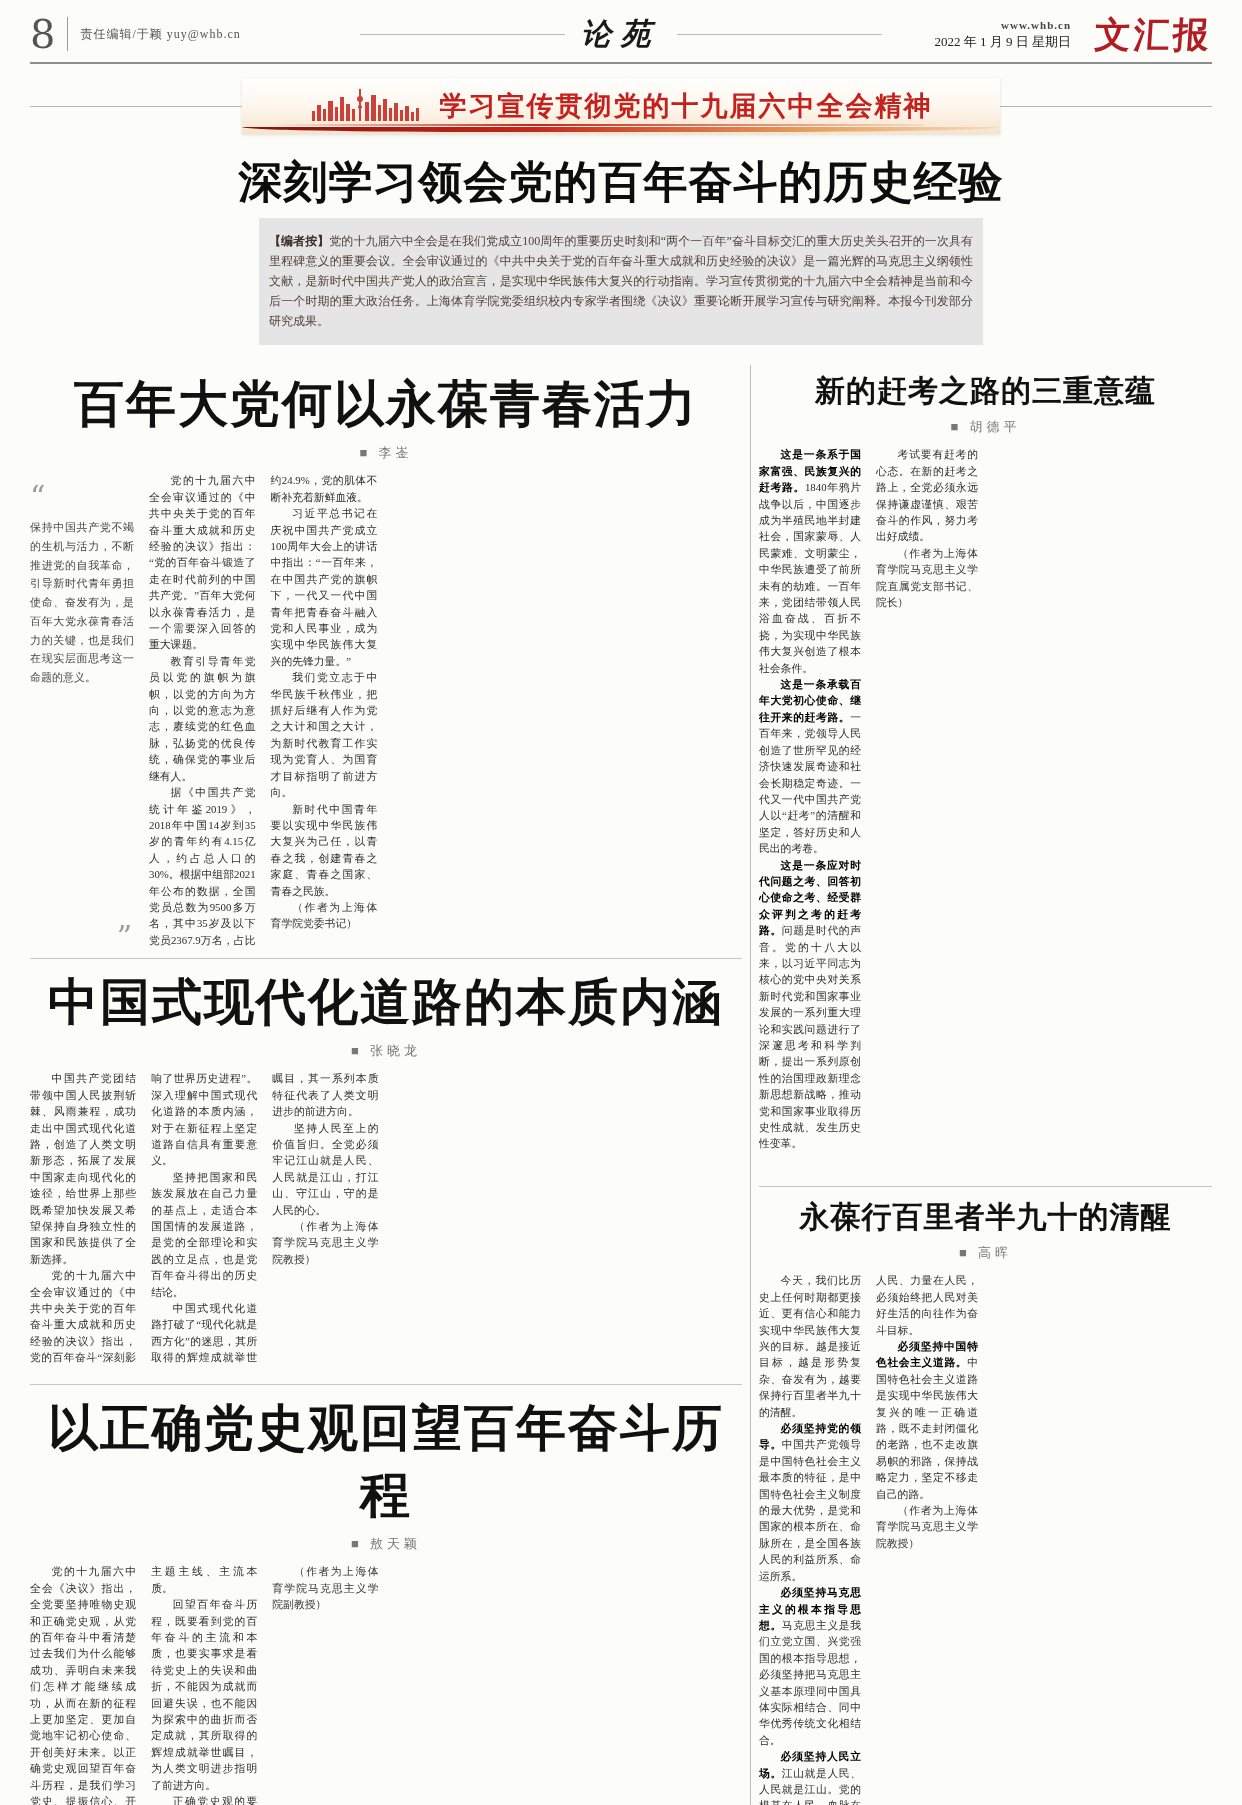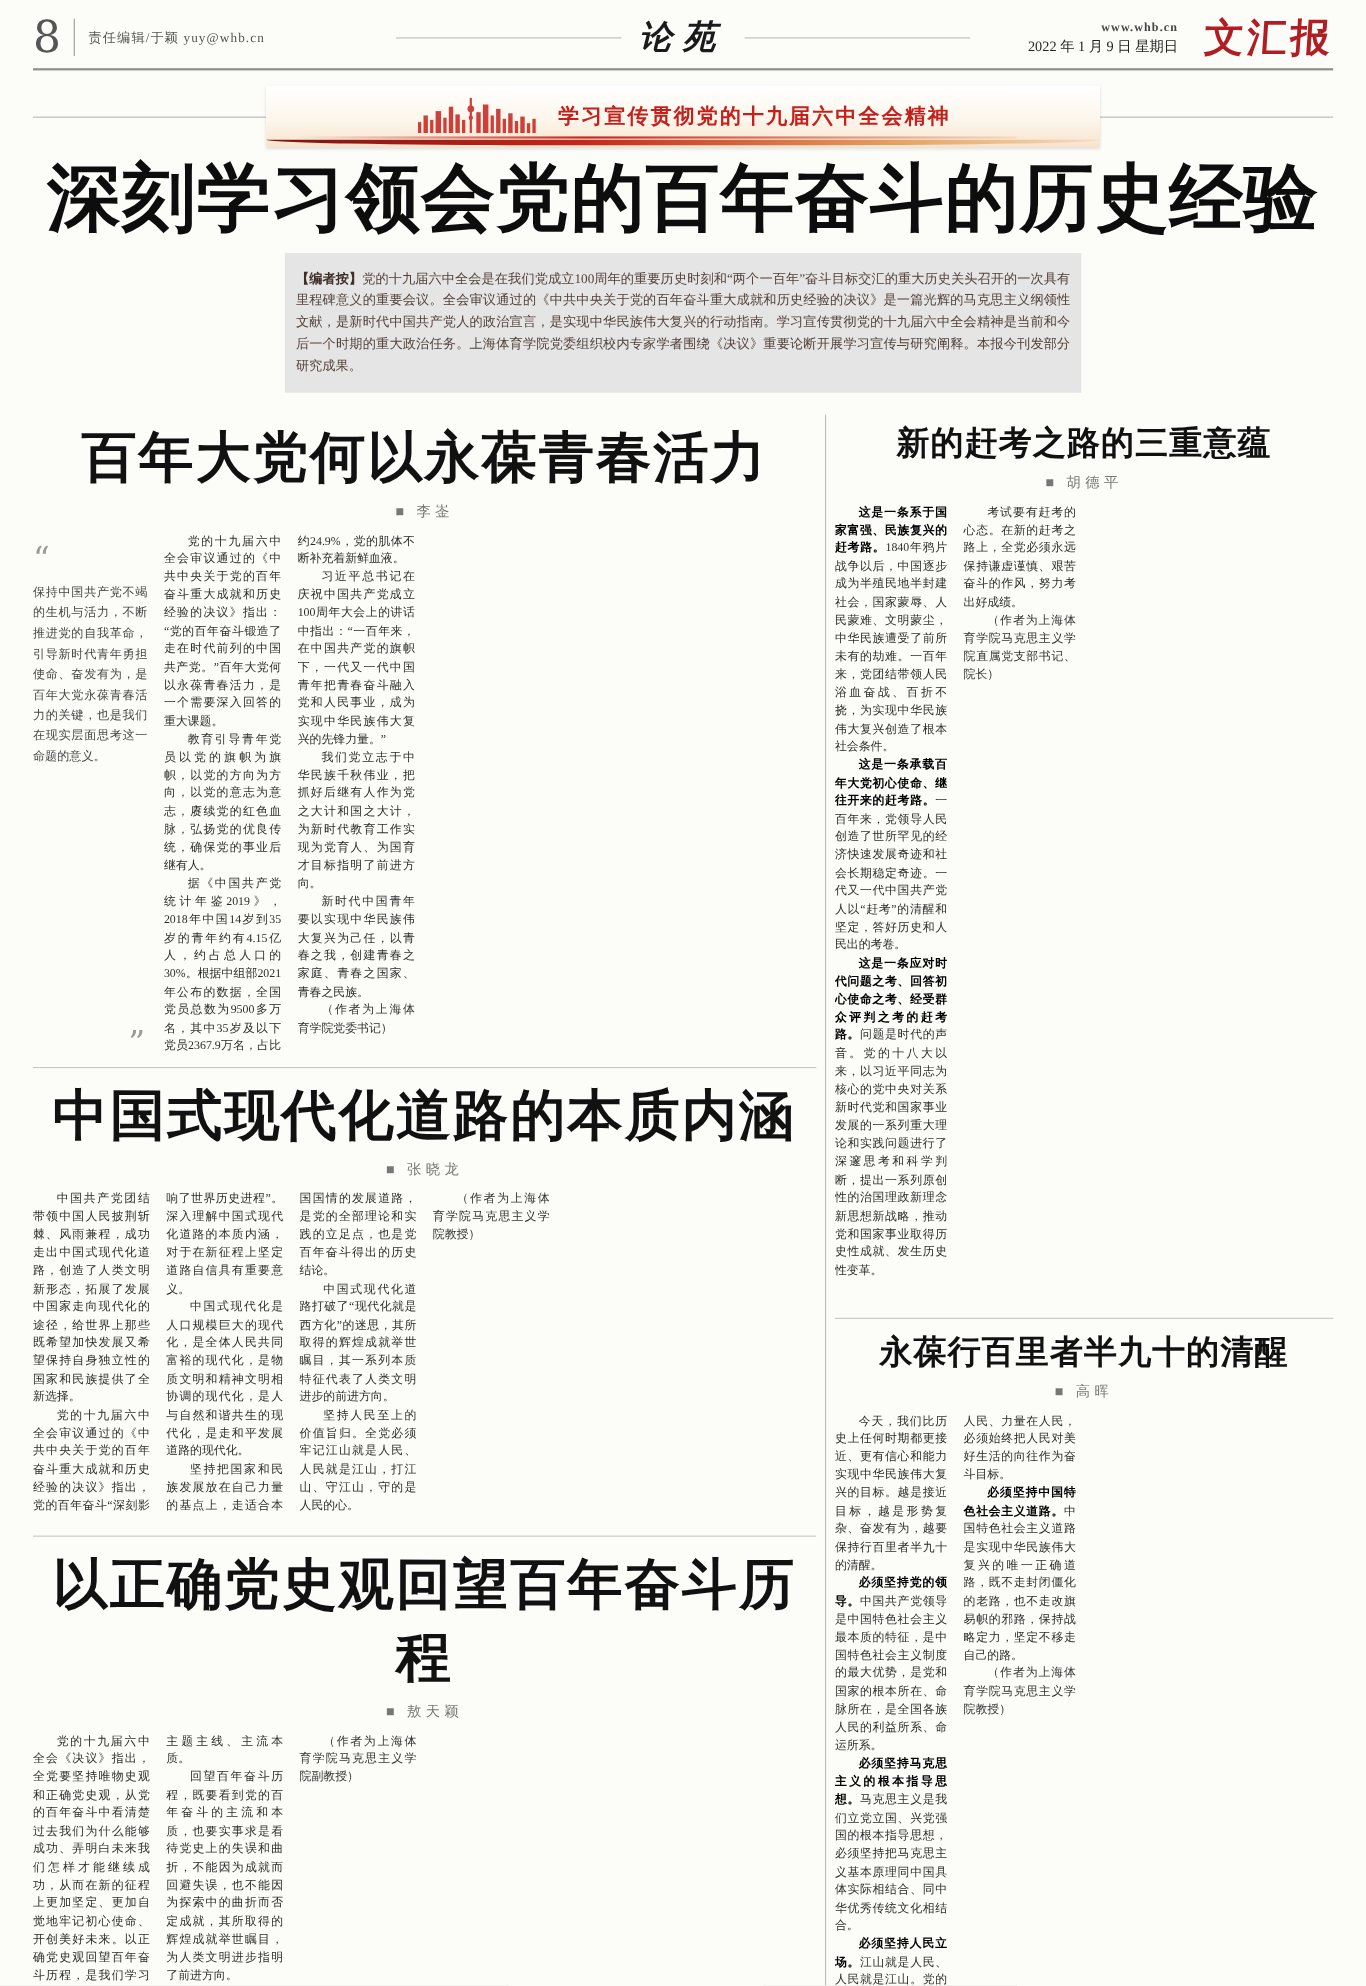--- a/index.html
+++ b/index.html
@@ -26,25 +26,25 @@
   .banner-row{display:flex;align-items:center;margin:0 30px;}
   .banner-row .side-line{flex:1;border-top:1px solid #b5b5b5;}
   .banner{width:758px;height:56px;position:relative;display:flex;align-items:center;justify-content:center;
           gap:10px;background:linear-gradient(180deg,#ffffff 0%,#fdf6ec 55%,#f7e3cd 100%);
           box-shadow:0 1px 3px rgba(0,0,0,.12);}
   .banner::after{content:"";position:absolute;left:0;right:0;bottom:2px;height:5px;
           background:linear-gradient(90deg,#7e1510,#c4271c 38%,#e4a05e 75%,#f4ddc0);
           border-radius:0 0 100% 100%/0 0 300% 300%;}
   .banner::before{content:"";position:absolute;left:4%;right:10%;bottom:8px;height:2px;
           background:linear-gradient(90deg,rgba(196,39,28,0),#c4271c 40%,rgba(228,160,94,.2));}
-  .banner-title{color:#c5211c;font-size:19px;font-weight:bold;font-family:"Liberation Sans",sans-serif;
+  .banner-title{color:#c5211c;font-size:27px;font-weight:bold;font-family:"Liberation Sans",sans-serif;
           letter-spacing:2px;position:relative;z-index:2;}
   .skyline{position:relative;z-index:2;opacity:.85;}
   
-  .main-headline{margin:10px 30px 12px 30px;text-align:center;font-size:67px;line-height:1.1;
+  .main-headline{margin:24px 30px 12px 30px;text-align:center;font-size:44px;line-height:1.1;
           font-weight:900;color:#0d0d0d;font-family:"Liberation Sans",sans-serif;letter-spacing:1px;}
   
   .editor-note{width:704px;margin:0 auto 16px auto;background:#e5e5e5;padding:14px 10px;
           font-size:12px;line-height:1.65;color:#53413a;text-align:justify;}
   .editor-note b{color:#3d2e28;}
   
   .grid{display:flex;margin:0 30px;align-items:stretch;}
   .col-left{width:712px;}
   .vdivider{width:1px;background:#bcbcbc;margin:4px 8px 10px 8px;}
   .col-right{flex:1;}
@@ -164,21 +164,20 @@
       </article>
 
       <div class="hsep"></div>
 
       <article>
         <h3 class="t-large">中国式现代化道路的本质内涵</h3>
         <div class="byline">■ 张晓龙</div>
         <div class="a3-cols body-cols">
             <p>中国共产党团结带领中国人民披荆斩棘、风雨兼程，成功走出中国式现代化道路，创造了人类文明新形态，拓展了发展中国家走向现代化的途径，给世界上那些既希望加快发展又希望保持自身独立性的国家和民族提供了全新选择。</p>
             <p>党的十九届六中全会审议通过的《中共中央关于党的百年奋斗重大成就和历史经验的决议》指出，党的百年奋斗“深刻影响了世界历史进程”。深入理解中国式现代化道路的本质内涵，对于在新征程上坚定道路自信具有重要意义。</p>
-            <p>中国式现代化是人口规模巨大的现代化，是全体人民共同富裕的现代化，是物质文明和精神文明相协调的现代化，是人与自然和谐共生的现代化，是走和平发展道路的现代化。</p>
             <p>坚持把国家和民族发展放在自己力量的基点上，走适合本国国情的发展道路，是党的全部理论和实践的立足点，也是党百年奋斗得出的历史结论。</p>
             <p>中国式现代化道路打破了“现代化就是西方化”的迷思，其所取得的辉煌成就举世瞩目，其一系列本质特征代表了人类文明进步的前进方向。</p>
             <p>坚持人民至上的价值旨归。全党必须牢记江山就是人民、人民就是江山，打江山、守江山，守的是人民的心。</p>
             <p class="author-note">（作者为上海体育学院马克思主义学院教授）</p>
           </div>
       </article>
 
       <div class="hsep"></div>
 
       <article>

